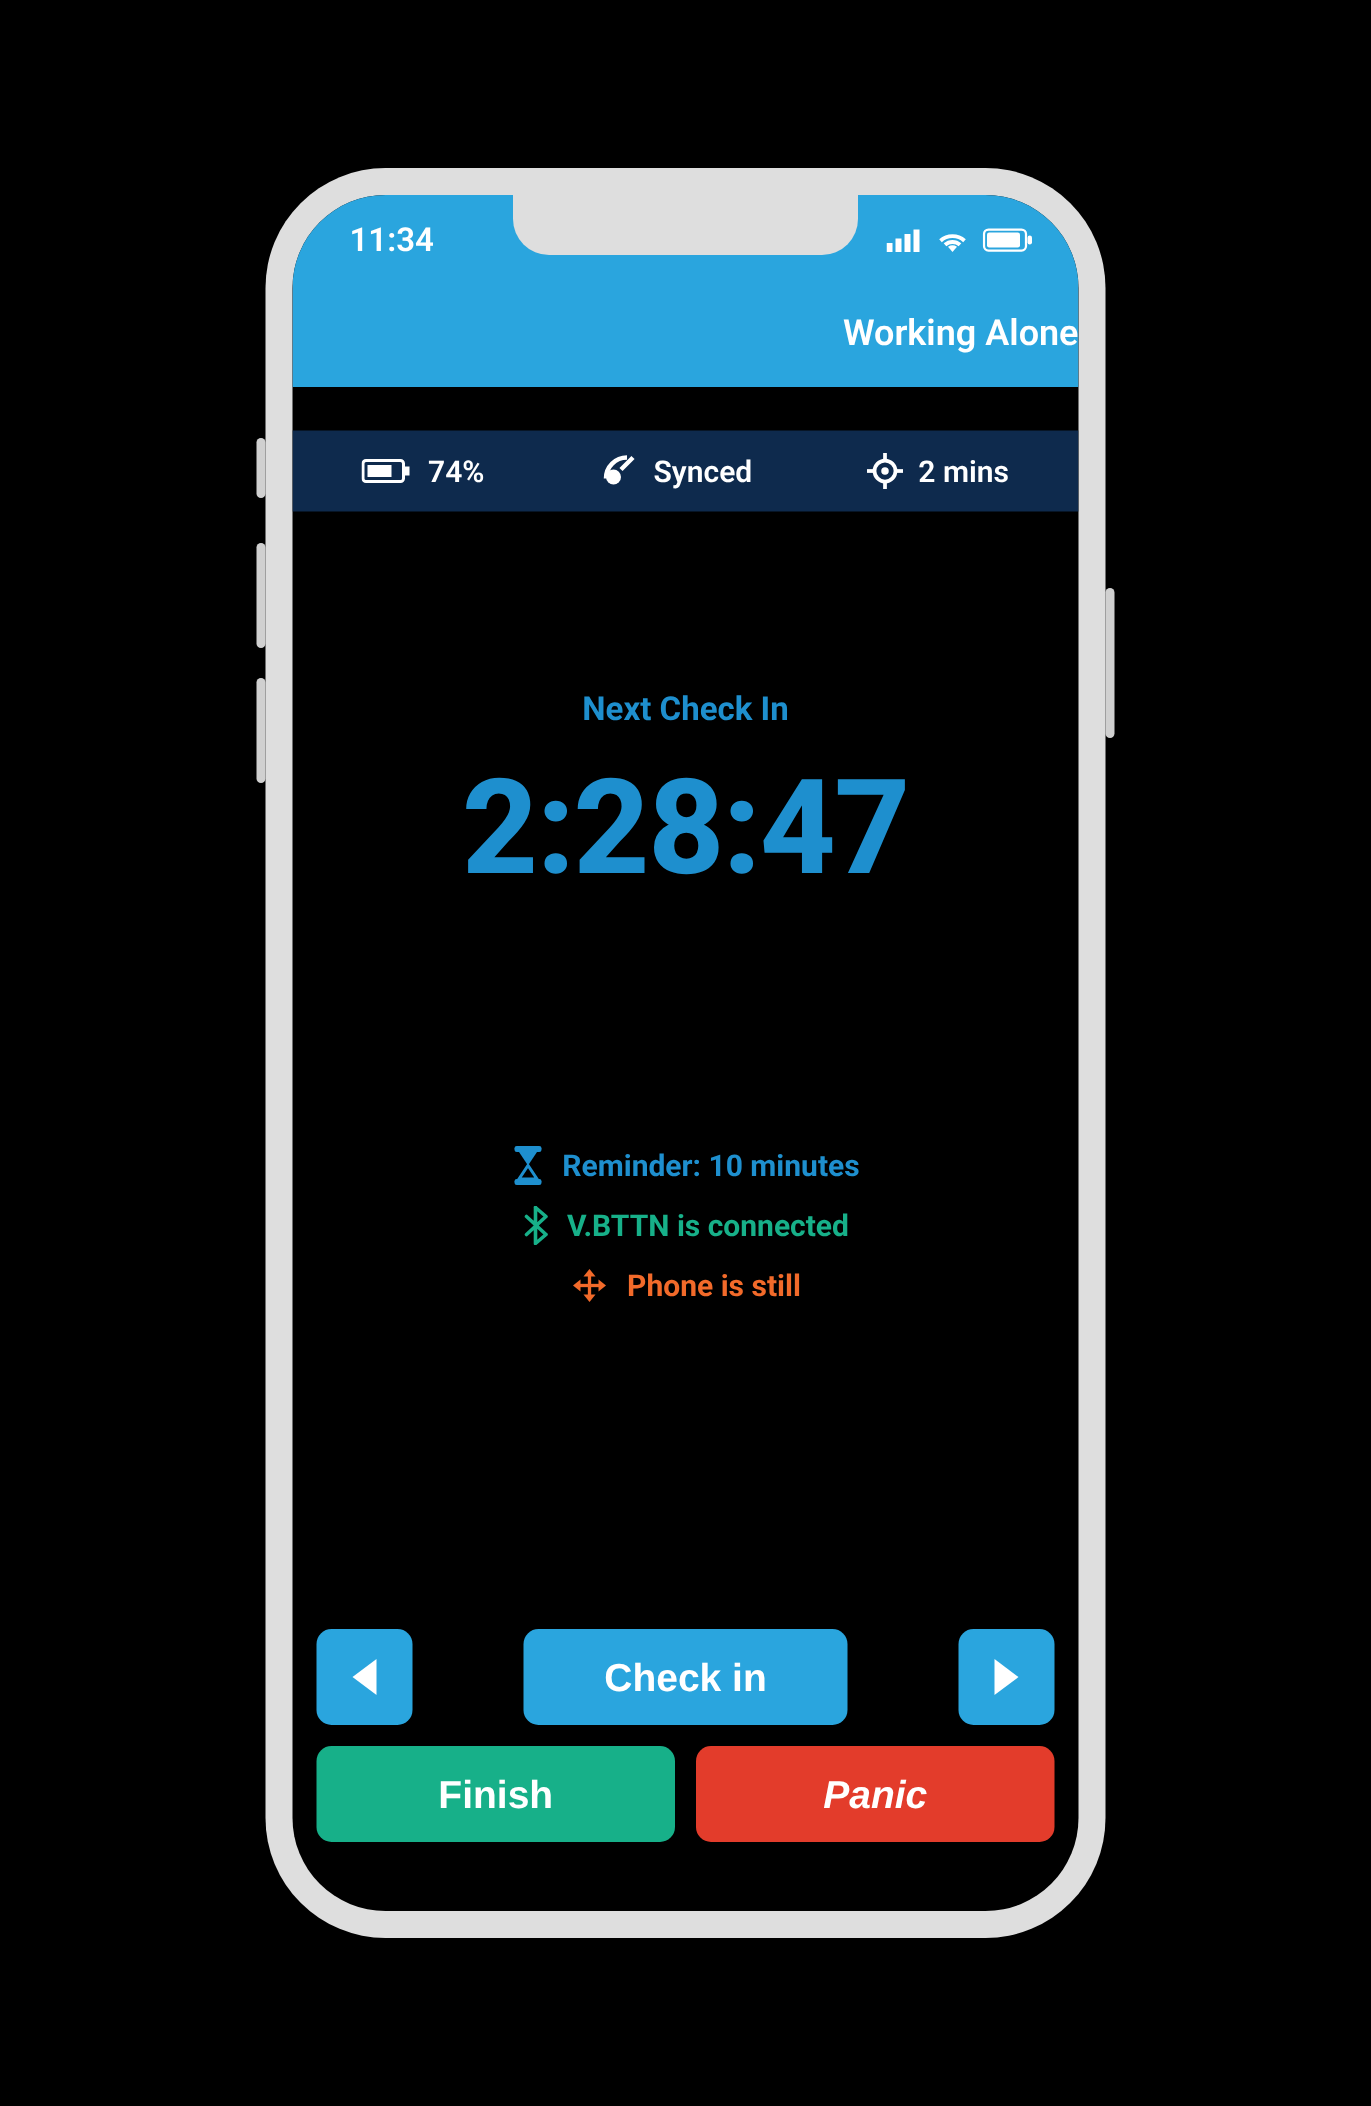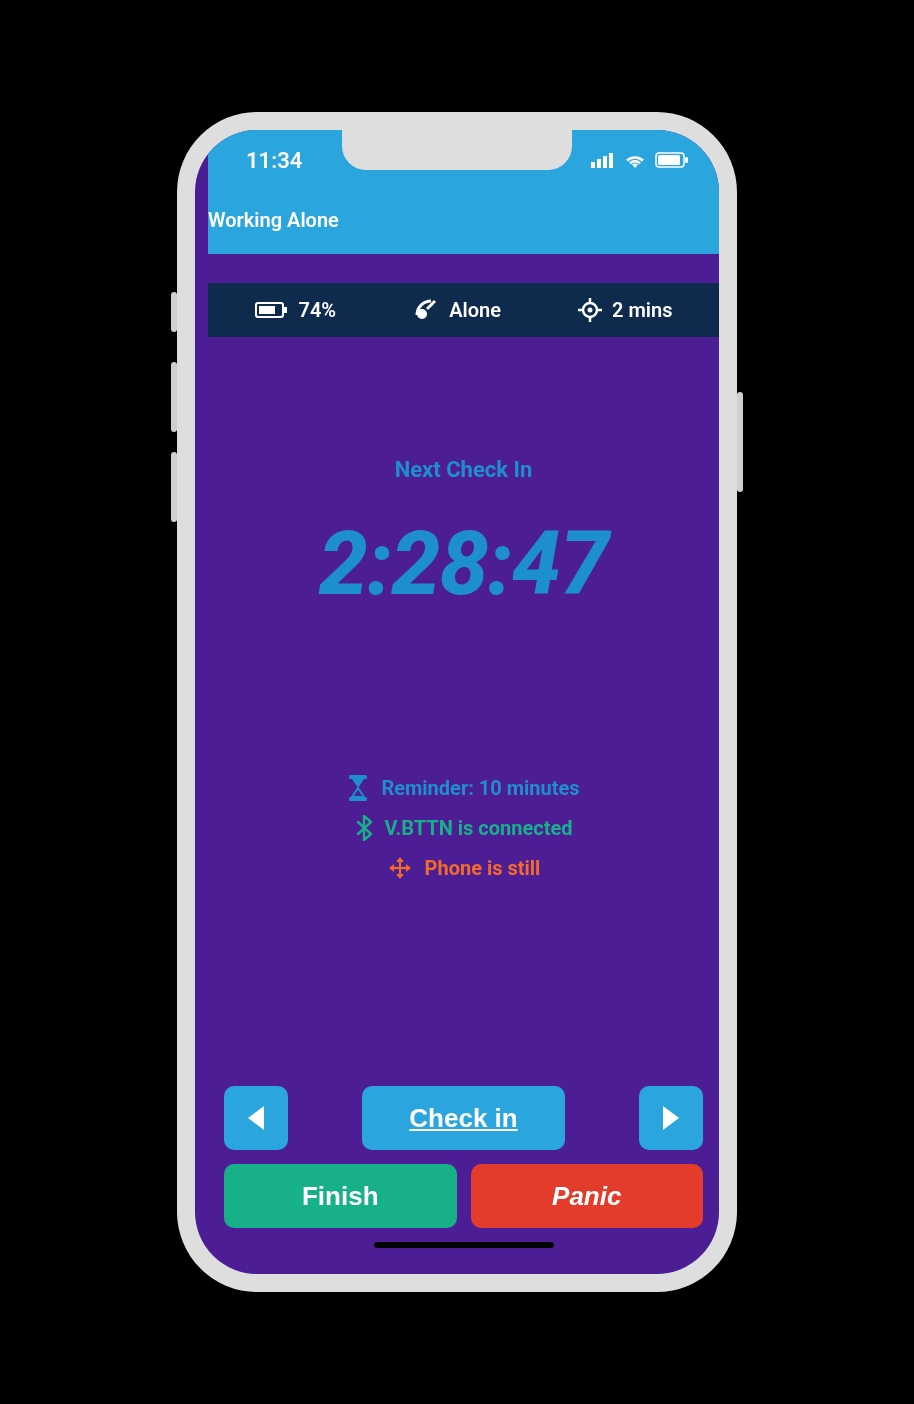--- a/index.html
+++ b/index.html
@@ -24,27 +24,26 @@
   
   .side-btn { position:absolute; background:#d0d0d0; border-radius:4px; }
   .side-left1 { left:-6px; top:180px; width:6px; height:40px; }
   .side-left2 { left:-6px; top:250px; width:6px; height:70px; }
   .side-left3 { left:-6px; top:340px; width:6px; height:70px; }
   .side-right { right:-6px; top:280px; width:6px; height:100px; }
 
   .screen {
     width: 100%;
     height: 100%;
-    background: #4c1d95;
+    background: #000000;
     border-radius: 62px;
     overflow: hidden;
     position: relative;
     display: flex;
     flex-direction: column;
-    padding-left: 13px;
   }
 
   .notch {
     position: absolute;
     top: 0;
     left: 50%;
     transform: translateX(-50%);
     width: 230px;
     height: 40px;
     background: #dedede;
@@ -62,22 +61,22 @@
     padding: 0 30px 0 38px;
     color: #fff;
     font-weight: 600;
     font-size: 22px;
   }
   .statusbar .right-icons { display:flex; align-items:center; gap:8px; }
 
   .titlebar {
     background: #2aa5de;
     color: #fff;
-    text-align: left;
-    font-size: 20px;
+    text-align: right;
+    font-size: 24px;
     font-weight: 600;
     padding: 18px 0 22px 0;
   }
 
   .infobar {
     background: #0e2a4d;
     color: #fff;
     display: flex;
     justify-content: space-around;
     align-items: center;
@@ -100,22 +99,21 @@
     color: #1e8fce;
     font-size: 22px;
     font-weight: 700;
   }
   .countdown {
     color: #1e8fce;
     font-size: 88px;
     font-weight: 800;
     letter-spacing: -1px;
     line-height: 1.1;
-    margin-top: 22px;
-    font-style: italic;
+    margin-top: 7px;
   }
   .expires {
     color: #1e8fce;
     font-size: 20px;
     font-weight: 700;
     margin-top: 6px;
   }
 
   .statuses {
     margin-top: 150px;
@@ -139,21 +137,21 @@
     font-size:26px;
     font-weight:700;
     color:#fff;
     height:64px;
     display:flex;
     align-items:center;
     justify-content:center;
     cursor:pointer;
   }
   .btn-arrow { width:64px; background:#2aa5de; }
-  .btn-checkin { flex:1; background:#2aa5de; margin:0 60px;text-decoration:underline; }
+  .btn-checkin { flex:1; background:#2aa5de; margin:0 60px; }
   .btn-finish { flex:1; background:#17b089; }
   .btn-panic  { flex:1; background:#e33c2b;font-style:italic; }
 
   .homebar {
     width:180px; height:6px; background:#000; border-radius:4px;
     margin: 14px auto 10px auto;
   }
 
   
   .tri-left {
@@ -212,21 +210,21 @@
           <rect x="29" y="6" width="3" height="6" fill="#fff"></rect>
         </svg>
         <span>74%</span>
       </div>
       <div class="item">
         <svg width="26" height="26" viewBox="0 0 26 26">
           <path d="M4 18 A14 14 0 0 1 18 4" stroke="#fff" stroke-width="3" fill="none"></path>
           <circle cx="9" cy="17" r="5" fill="#fff"></circle>
           <path d="M14 12 L22 4" stroke="#fff" stroke-width="3"></path>
         </svg>
-        <span>Alone</span>
+        <span>Synced</span>
       </div>
       <div class="item">
         <svg width="24" height="24" viewBox="0 0 24 24">
           <circle cx="12" cy="12" r="7" stroke="#fff" stroke-width="2.5" fill="none"></circle>
           <circle cx="12" cy="12" r="2.5" fill="#fff"></circle>
           <line x1="12" y1="0" x2="12" y2="5" stroke="#fff" stroke-width="2.5"></line>
           <line x1="12" y1="19" x2="12" y2="24" stroke="#fff" stroke-width="2.5"></line>
           <line x1="0" y1="12" x2="5" y2="12" stroke="#fff" stroke-width="2.5"></line>
           <line x1="19" y1="12" x2="24" y2="12" stroke="#fff" stroke-width="2.5"></line>
         </svg>

